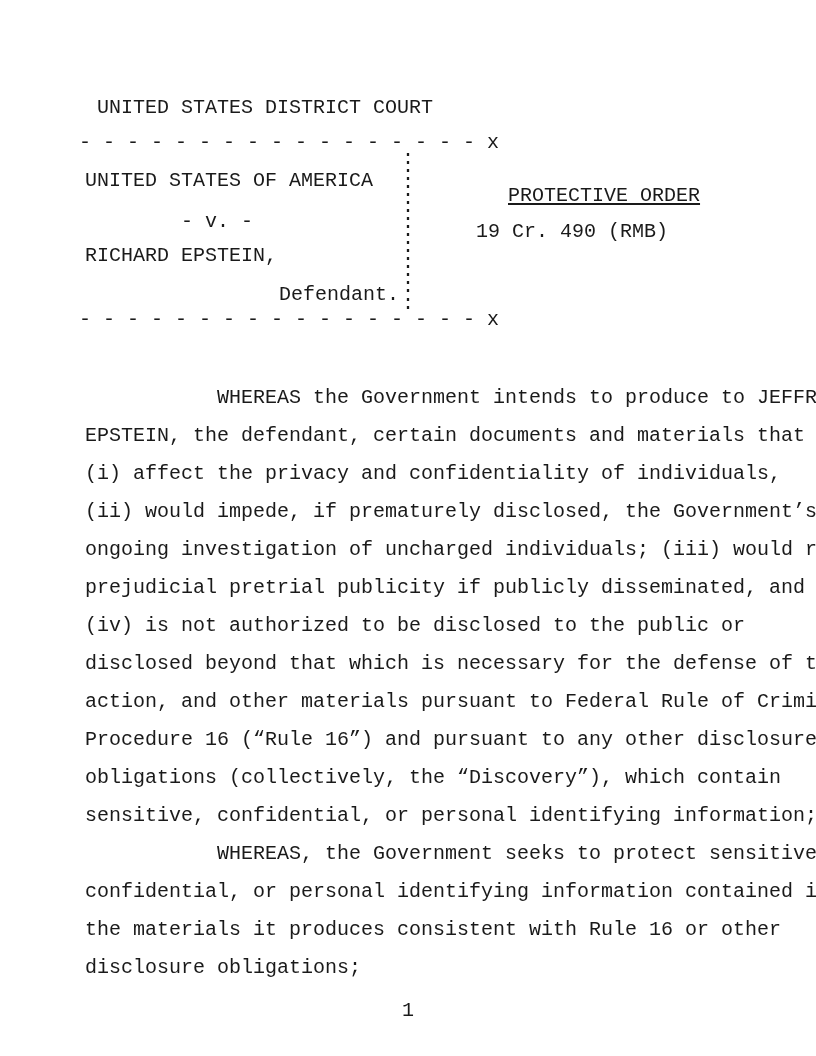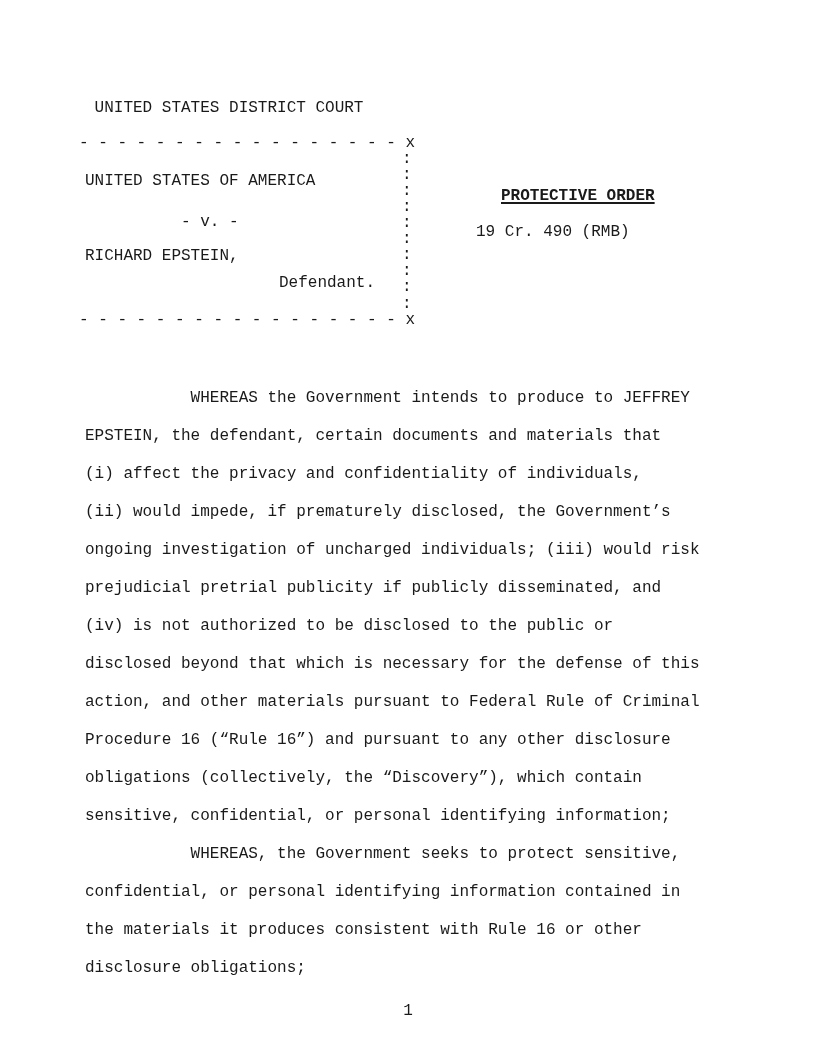--- a/index.html
+++ b/index.html
@@ -7,39 +7,40 @@
     padding: 0;
     background: #ffffff;
   }
   .page {
     position: relative;
     width: 816px;
     height: 1056px;
     background: #ffffff;
     overflow: hidden;
     font-family: "Liberation Mono", "DejaVu Sans Mono", monospace;
-    font-size: 16px;
+    font-size: 20px;
     color: #1a1a1a;
   }
   .abs {
     position: absolute;
     white-space: pre;
     line-height: 16px;
   }
   .rule-line {
     letter-spacing: 0;
   }
   .colon-col {
     line-height: 16.1px;
   }
   .order-title {
-    font-weight: bold;
+    font-weight: normal;
     text-decoration: underline;
     text-decoration-thickness: 1.5px;
     text-underline-offset: 2px;
+    margin-left: 7px;
   }
   .judge-line {
     line-height: 36.27px;
   }
   .body-block {
     line-height: 38px;
   }
   .page-number {
     position: absolute;
     left: 0;
@@ -67,21 +68,21 @@
 :
 :
 :</div>
 
   <div class="abs" style="left:85px; top:173px">UNITED STATES OF AMERICA</div>
 
   <div class="abs" style="left:181px; top:213.7px">- v. -</div>
 
   <div class="abs" style="left:85px; top:247.7px">RICHARD EPSTEIN,</div>
 
-  <div class="abs" style="left:279px; top:275px">Defendant.</div>
+  <div class="abs" style="left:279px; top:287px">Defendant.</div>
 
   <div class="abs rule-line" style="left:79px; top:311.7px">- - - - - - - - - - - - - - - - - x</div>
 
   <div class="abs order-title" style="left:501px; top:187.7px">PROTECTIVE ORDER</div>
 
   <div class="abs" style="left:476px; top:223.7px">19 Cr. 490 (RMB)</div>
 
 
   <div class="abs body-block" style="left:85px; top:378.9px">           WHEREAS the Government intends to produce to JEFFREY
 EPSTEIN, the defendant, certain documents and materials that

